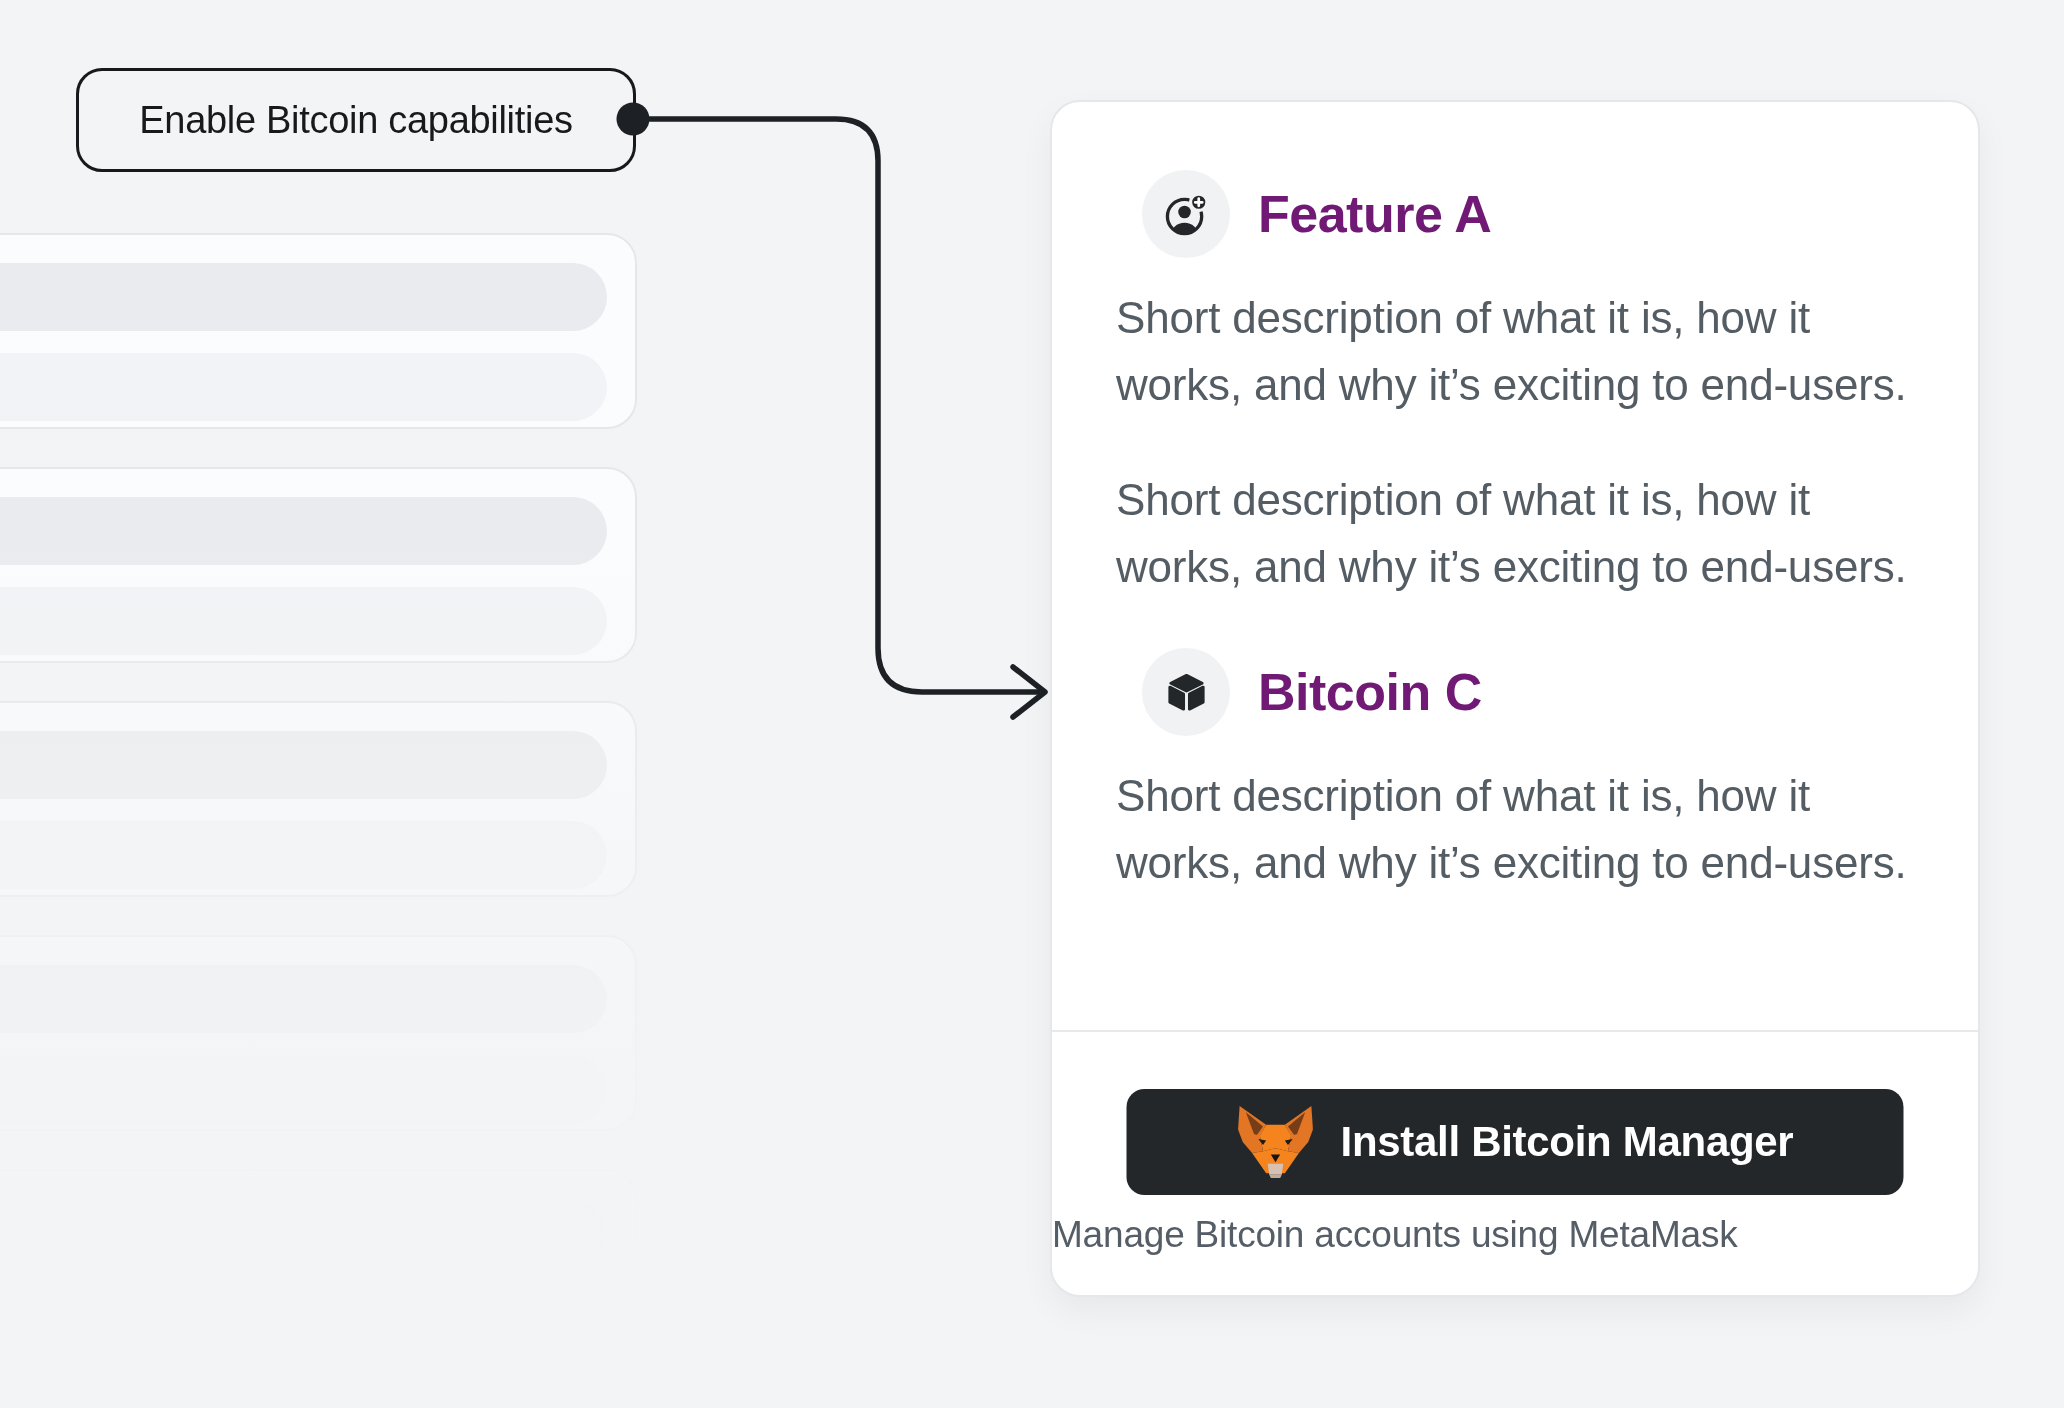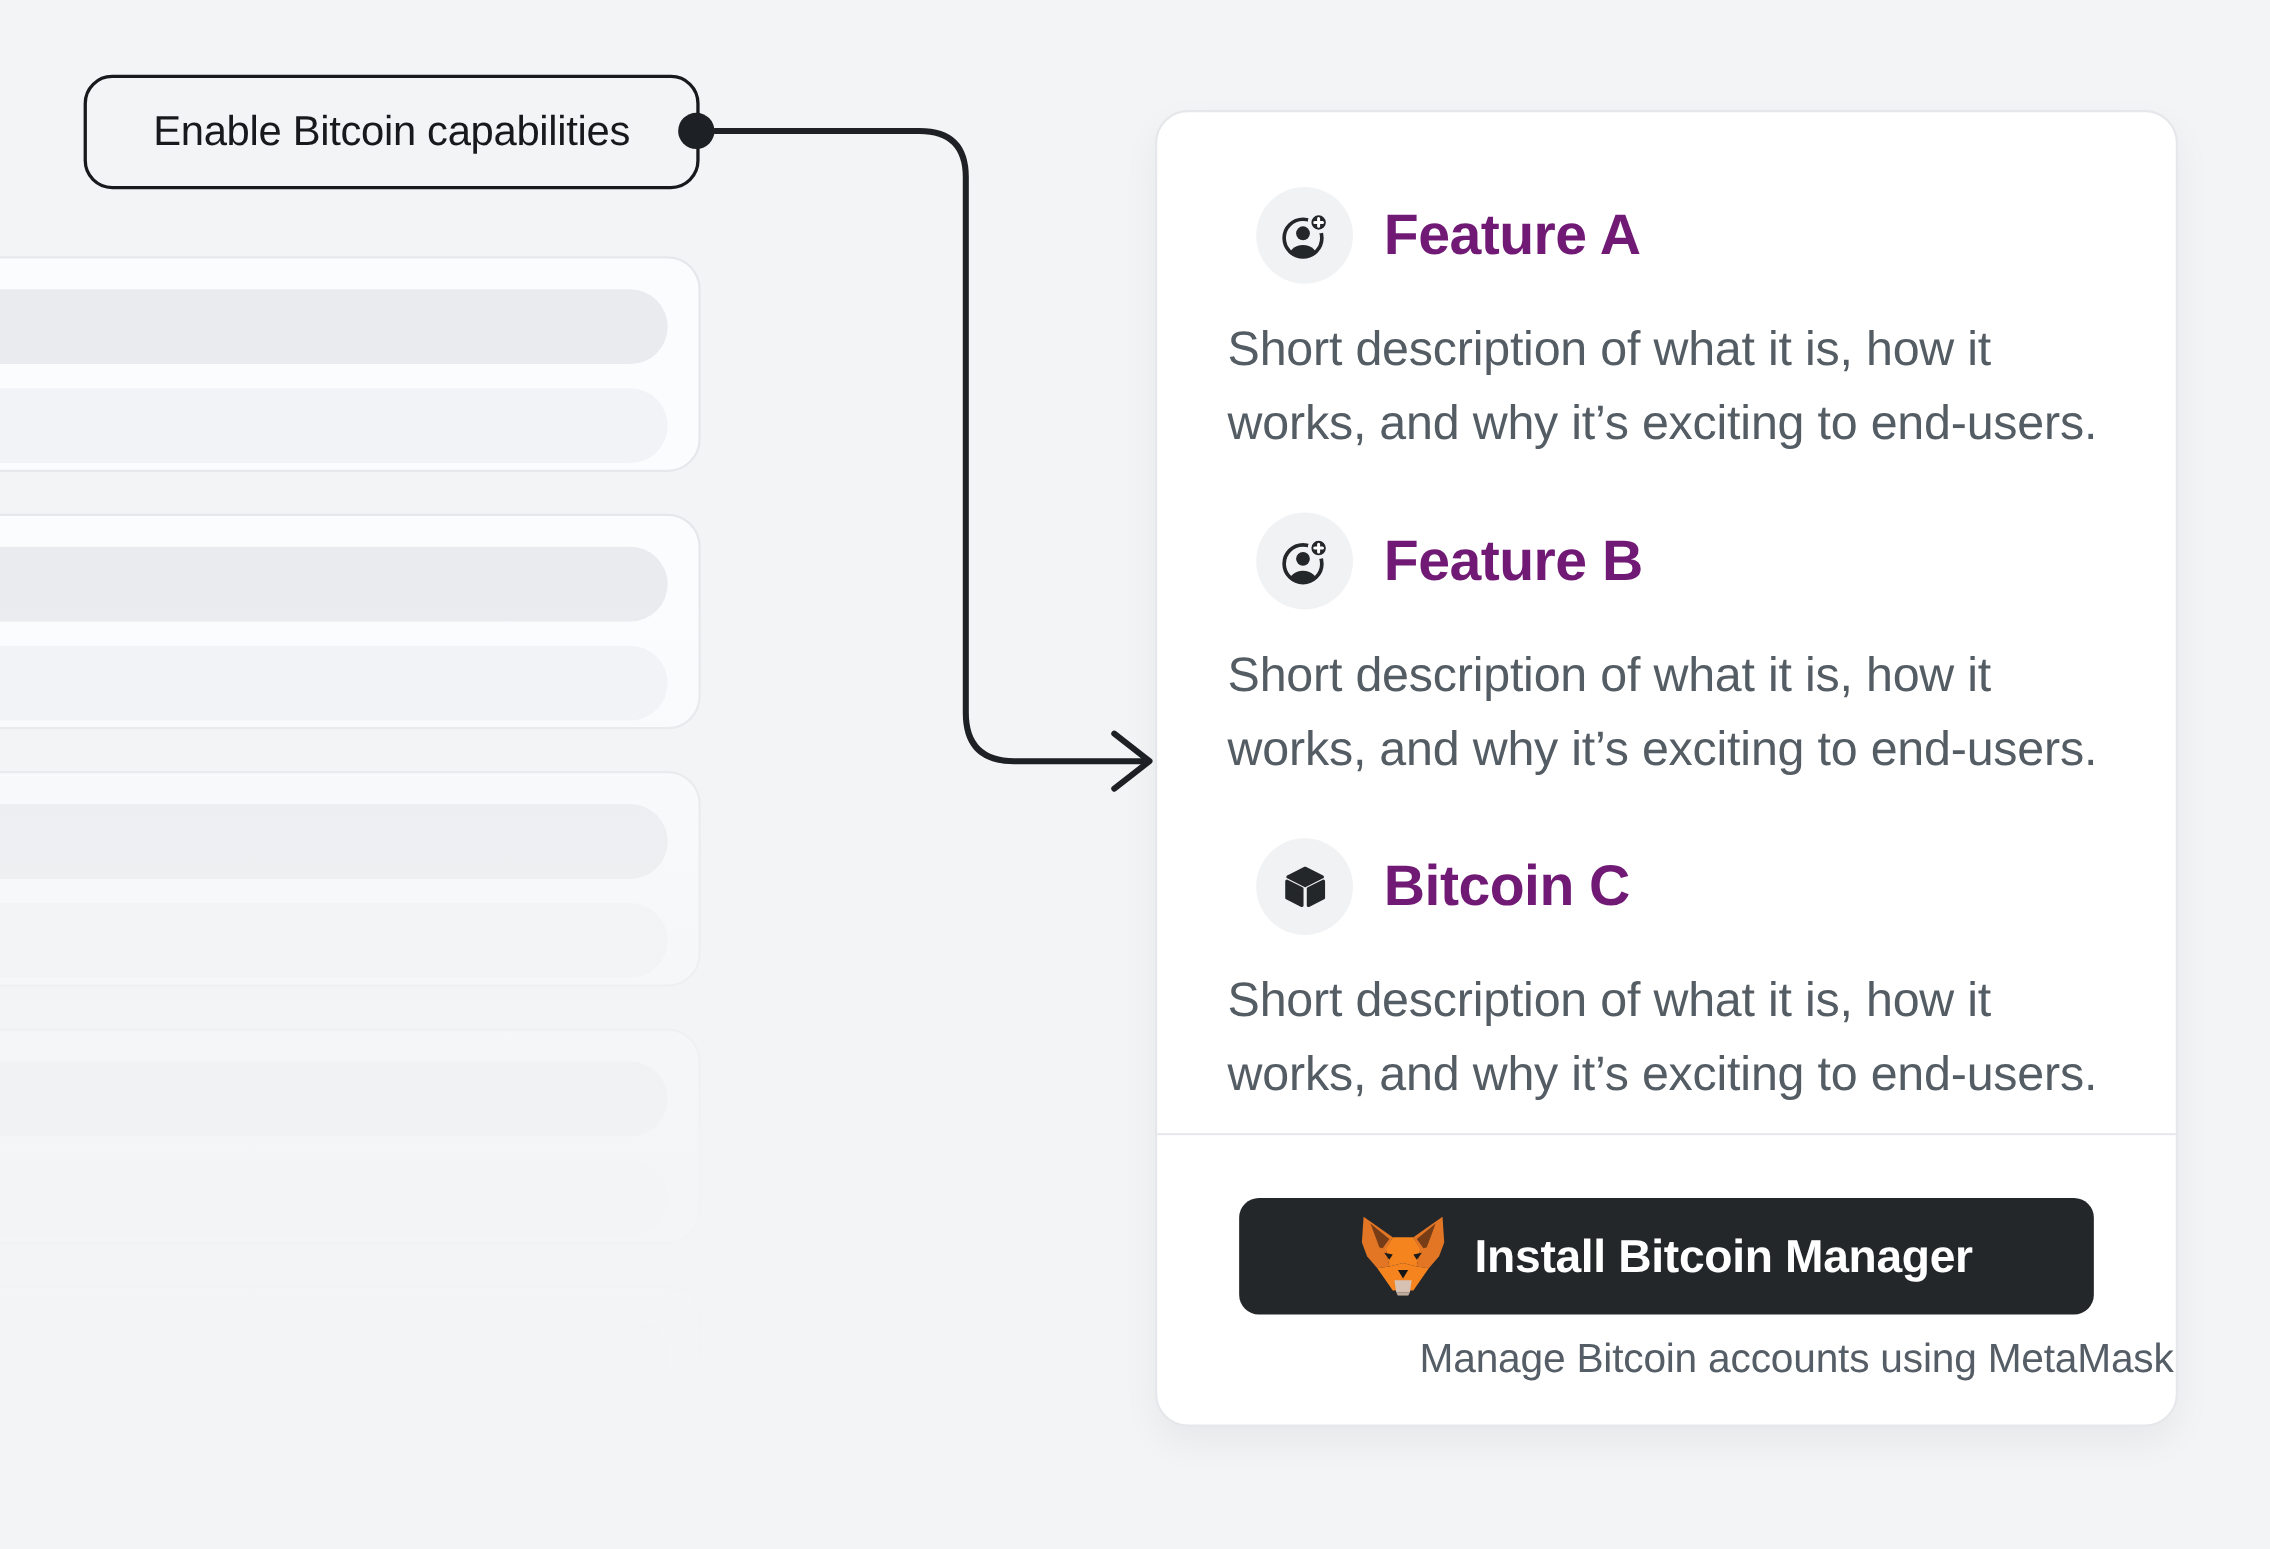--- a/index.html
+++ b/index.html
@@ -65,22 +65,22 @@
 
   .install-button{
     position:absolute;left:50%;top:987px;transform:translateX(-50%);
     width:777px;height:106px;border:none;border-radius:18px;
     background:#24272a;color:#ffffff;cursor:pointer;
     display:flex;align-items:center;justify-content:center;gap:26px;
     font-family:"Liberation Sans", sans-serif;
     font-size:42px;font-weight:700;letter-spacing:-0.3px;
   }
   .install-caption{
-    position:absolute;left:0;right:2px;top:1112px;height:50px;
-    text-align:right;font-size:37px;color:#555d66;letter-spacing:-0.2px;
+    position:absolute;left:0;right:16px;top:1112px;height:50px;
+    text-align:left;font-size:37px;color:#555d66;letter-spacing:-0.2px;
   }
 </style>
 </head>
 <body>
 
 <div class="canvas">
 
   <div class="skeleton-col">
     <div class="skeleton-card" style="top:233px">
       <div class="skeleton-bar bar1"></div>
@@ -138,39 +138,20 @@
           </div>
           <div class="feature-title">Feature A</div>
         </div>
         <div class="feature-desc">
           <span>Short description of what it is, how it</span>
           <span>works, and why it’s exciting to end-users.</span>
         </div>
       </div>
 
       <div class="feature-block">
-        <div class="feature-row">
-          <div class="icon-circle">
-            <svg viewBox="0 0 48 48" width="47" height="47">
-              <defs>
-                  <clipPath id="uc-b">
-                    <circle cx="22" cy="26" r="17.5"></circle>
-                  </clipPath>
-                </defs>
-              <circle cx="22" cy="26" r="17.5" fill="none" stroke="#24272a" stroke-width="3.4"></circle>
-              <circle cx="22" cy="21.5" r="6.4" fill="#24272a"></circle>
-              <g clip-path="url(#uc-b)">
-                  <path d="M8,45 a14,12.5 0 0,1 28,0 z" fill="#24272a"></path>
-                </g>
-              <circle cx="36.5" cy="11.5" r="8.4" fill="#24272a" stroke="#f1f2f4" stroke-width="3.4"></circle>
-              <path d="M36.5,7.9 v7.2 M32.9,11.5 h7.2" stroke="#ffffff" stroke-width="2.8" stroke-linecap="round"></path>
-            </svg>
-          </div>
-          <div class="feature-title">Feature B</div>
-        </div>
         <div class="feature-desc">
           <span>Short description of what it is, how it</span>
           <span>works, and why it’s exciting to end-users.</span>
         </div>
       </div>
 
       <div class="feature-block">
         <div class="feature-row">
           <div class="icon-circle">
             <svg viewBox="0 0 48 48" width="47" height="47">

